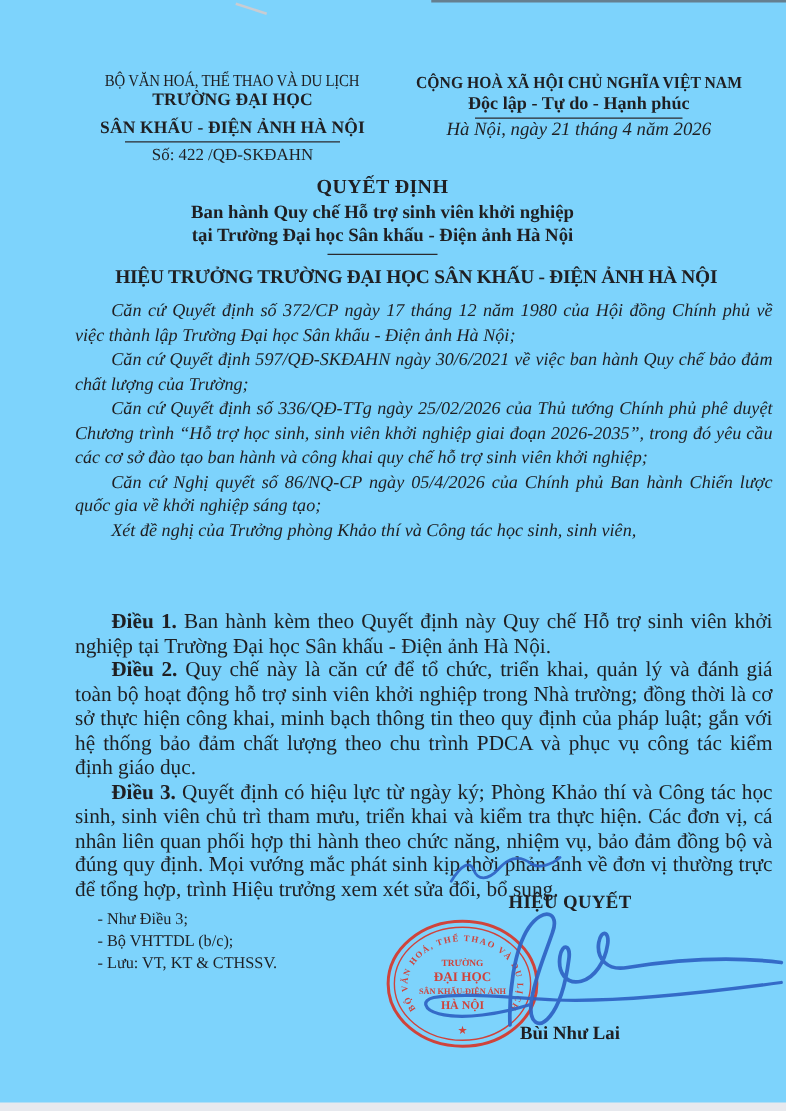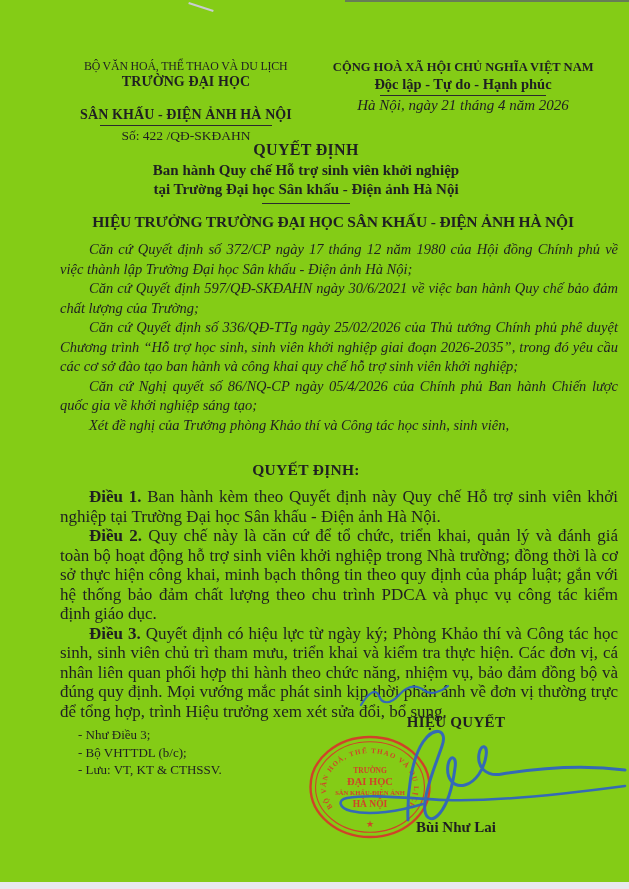--- a/index.html
+++ b/index.html
@@ -1,33 +1,33 @@
 <!DOCTYPE html>
 <html><head>
 <meta charset="utf-8">
 <style>
   html,body{margin:0;padding:0;background:#9a9a9a;}
   .page{
     position:relative;
     width:629px;height:889px;
     margin:0 auto;
-    background:#84cc16;
+    background:#7dd3fc;
     overflow:hidden;
     font-family:"Liberation Serif","DejaVu Serif",serif;
     color:#1f1f22;
   }
   .scan-top-line{position:absolute;left:345px;top:0;width:284px;height:2px;background:#5d636b;opacity:.75;}
   .scan-bottom-band{position:absolute;left:0;bottom:0;width:100%;height:7px;background:#e7e9ee;}
   .scan-left-mark{position:absolute;left:188px;top:6px;width:26px;height:2px;background:#c9ccd2;transform:rotate(18deg);}
 
   
   .hdr-left{position:absolute;left:30px;top:57px;width:312px;text-align:center;line-height:16px;}
   .hdr-left .ministry{display:inline-block;font-size:13.5px;transform:scaleX(.88);white-space:nowrap;letter-spacing:-.2px;}
   .hdr-left .org{font-weight:bold;font-size:14px;letter-spacing:.1px;}
-  .hdr-left .org2{margin-top:17px;}
+  .hdr-left .org2{margin-top:6px;}
   .hdr-left .org-rule{width:172px;height:0;border-bottom:1.4px solid #2a2a2e;margin:2px auto 2px auto;}
   .hdr-left .doc-no{font-size:13.5px;}
 
   .hdr-right{position:absolute;left:320px;top:57px;width:286px;text-align:center;line-height:17px;}
   .hdr-right .country{display:inline-block;font-weight:bold;font-size:13.5px;transform:scaleX(.93);white-space:nowrap;}
   .hdr-right .motto{font-weight:bold;font-size:14.5px;margin-top:1px;}
   .hdr-right .motto-rule{width:166px;height:0;border-bottom:1.4px solid #2a2a2e;margin:2px auto 0 auto;}
   .hdr-right .place-date{font-style:italic;font-size:15px;margin-top:1px;white-space:nowrap;}
 
   
@@ -90,21 +90,20 @@
   <div class="issuer">HIỆU TRƯỞNG TRƯỜNG ĐẠI HỌC SÂN KHẤU - ĐIỆN ẢNH HÀ NỘI</div>
 
   <div class="preamble">
     <p>Căn cứ Quyết định số 372/CP ngày 17 tháng 12 năm 1980 của Hội đồng Chính phủ về việc thành lập Trường Đại học Sân khấu - Điện ảnh Hà Nội;</p>
     <p>Căn cứ Quyết định 597/QĐ-SKĐAHN ngày 30/6/2021 về việc ban hành Quy chế bảo đảm chất lượng của Trường;</p>
     <p>Căn cứ Quyết định số 336/QĐ-TTg ngày 25/02/2026 của Thủ tướng Chính phủ phê duyệt Chương trình “Hỗ trợ học sinh, sinh viên khởi nghiệp giai đoạn 2026-2035”, trong đó yêu cầu các cơ sở đào tạo ban hành và công khai quy chế hỗ trợ sinh viên khởi nghiệp;</p>
     <p>Căn cứ Nghị quyết số 86/NQ-CP ngày 05/4/2026 của Chính phủ Ban hành Chiến lược quốc gia về khởi nghiệp sáng tạo;</p>
     <p>Xét đề nghị của Trưởng phòng Khảo thí và Công tác học sinh, sinh viên,</p>
   </div>
 
-  <div class="decision-heading">QUYẾT ĐỊNH:</div>
 
   <div class="articles">
     <p><span class="art-label">Điều 1.</span> <span>Ban hành kèm theo Quyết định này Quy chế Hỗ trợ sinh viên khởi nghiệp tại Trường Đại học Sân khấu - Điện ảnh Hà Nội.</span></p>
     <p><span class="art-label">Điều 2.</span> <span>Quy chế này là căn cứ để tổ chức, triển khai, quản lý và đánh giá toàn bộ hoạt động hỗ trợ sinh viên khởi nghiệp trong Nhà trường; đồng thời là cơ sở thực hiện công khai, minh bạch thông tin theo quy định của pháp luật; gắn với hệ thống bảo đảm chất lượng theo chu trình PDCA và phục vụ công tác kiểm định giáo dục.</span></p>
     <p><span class="art-label">Điều 3.</span> <span>Quyết định có hiệu lực từ ngày ký; Phòng Khảo thí và Công tác học sinh, sinh viên chủ trì tham mưu, triển khai và kiểm tra thực hiện. Các đơn vị, cá nhân liên quan phối hợp thi hành theo chức năng, nhiệm vụ, bảo đảm đồng bộ và đúng quy định. Mọi vướng mắc phát sinh kịp thời phản ánh về đơn vị thường trực để tổng hợp, trình Hiệu trưởng xem xét sửa đổi, bổ sung.</span></p>
   </div>
 
   <div class="signoff-title">HIỆU QUYẾT</div>
 
   <div class="recipients">

